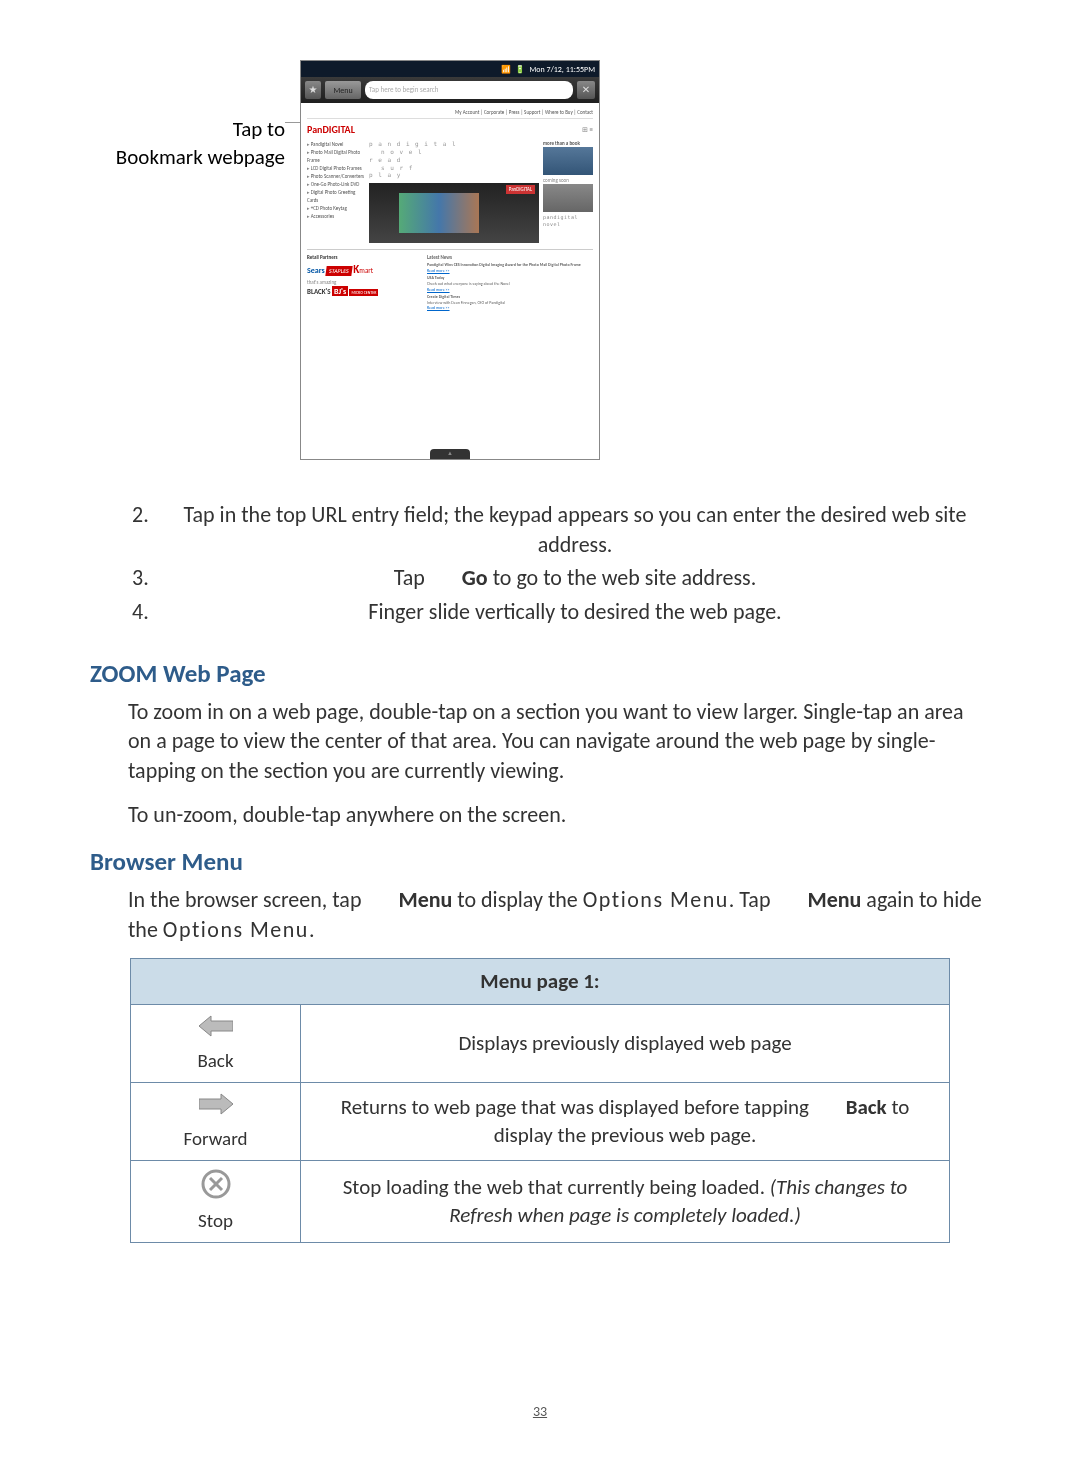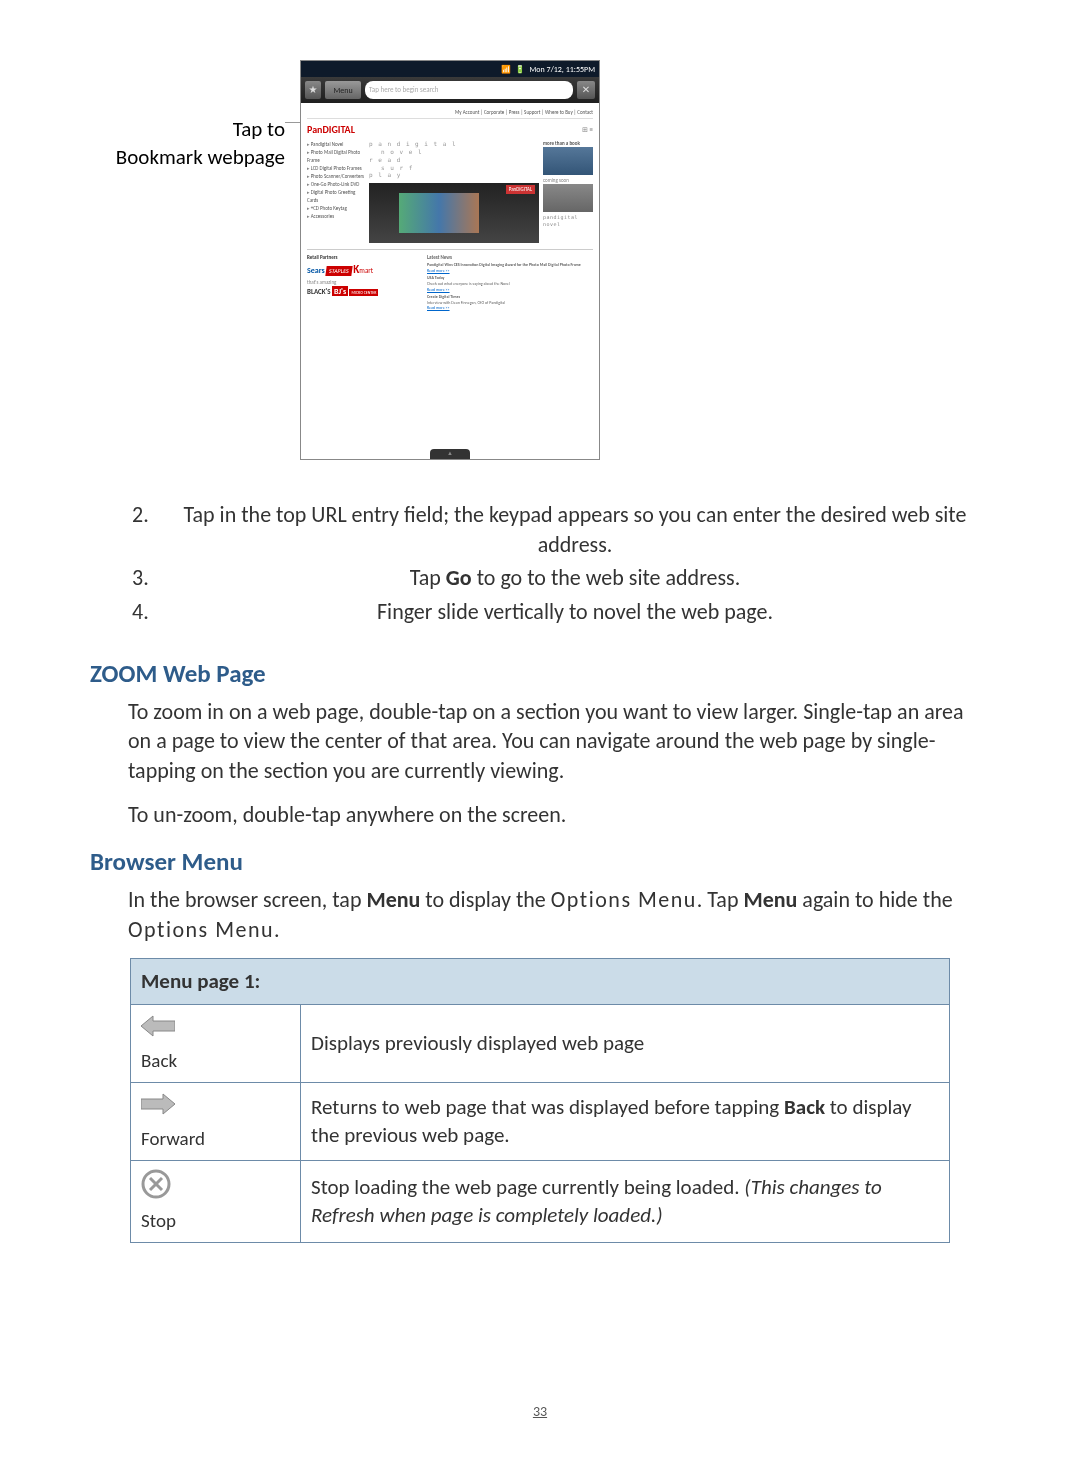--- a/index.html
+++ b/index.html
@@ -142,21 +142,21 @@
   }
   .ss-tab::after { content:"▲"; color:#888; font-size:6px; position:absolute; left:50%; top:0; transform:translateX(-50%);}
   .ss-side-right { width:50px; font-size:5px;}
   .ss-thumb { width:100%; height:28px; background:linear-gradient(#579,#357); margin-bottom:2px;}
 
   
   .instructions { margin-left: 42px; margin-bottom: 30px; }
   .inst-item { display: flex; margin-bottom: 4px; }
   .inst-num { width: 28px; flex-shrink: 0; }
   .inst-text { flex: 1; text-align: center; }
-  .bold { font-weight: bold; }
+  .bold { font-weight: bold; margin-left: 32px; }
 
   .section-h {
     color: #2e5c8a;
     font-size: 25px;
     font-weight: bold;
     margin-top: 16px;
     margin-bottom: 6px;
   }
   .para { margin-left: 38px; margin-bottom: 14px; }
   .spaced { letter-spacing: 1.5px; font-family: Calibri, Arial, sans-serif; }
@@ -164,21 +164,21 @@
   
   table.menu-table {
     width: 820px;
     margin-left: 40px;
     border-collapse: collapse;
     margin-top: 14px;
   }
   table.menu-table th, table.menu-table td {
     border: 1px solid #6d8ba8;
     padding: 8px 10px;
-    text-align: left;
+    text-align: center;
     vertical-align: middle;
     font-size: 21px;
   }
   table.menu-table th {
     background: #cbdce8;
     font-weight: bold;
     color: #333;
   }
   .icon-cell { width: 170px; text-align: center; padding: 6px 4px;}
   .icon-cell .lbl { display:block; margin-top:2px; font-size:19px;}
@@ -293,21 +293,21 @@
   <div class="inst-item">
     <span class="inst-num">2.</span>
     <span class="inst-text">Tap in the top URL entry field; the keypad appears so you can enter the desired web site address.</span>
   </div>
   <div class="inst-item">
     <span class="inst-num">3.</span>
     <span class="inst-text"><span>Tap </span><span class="bold">Go</span><span> to go to the web site address.</span></span>
   </div>
   <div class="inst-item">
     <span class="inst-num">4.</span>
-    <span class="inst-text">Finger slide vertically to novel the web page.</span>
+    <span class="inst-text">Finger slide vertically to desired the web page.</span>
   </div>
 </div>
 
 <div class="section-h">ZOOM Web Page</div>
 <div class="para">To zoom in on a web page, double-tap on a section you want to view larger. Single-tap an area on a page to view the center of that area. You can navigate around the web page by single-tapping on the section you are currently viewing.</div>
 <div class="para">To un-zoom, double-tap anywhere on the screen.</div>
 
 <div class="section-h">Browser Menu</div>
 <div class="para">
   <span>In the browser screen, tap </span><span class="bold">Menu</span><span> to display the </span><span class="spaced">Options Menu</span><span>. Tap </span><span class="bold">Menu</span><span> again to hide the </span><span class="spaced">Options Menu</span><span>.</span>
@@ -344,18 +344,18 @@
     <td class="icon-cell">
       <span class="icon-stop">
         <svg viewBox="0 0 30 30">
               <circle cx="15" cy="15" r="13" fill="none" stroke="#999" stroke-width="3"></circle>
               <line x1="9" y1="9" x2="21" y2="21" stroke="#999" stroke-width="3"></line>
               <line x1="21" y1="9" x2="9" y2="21" stroke="#999" stroke-width="3"></line>
             </svg>
       </span>
       <span class="lbl">Stop</span>
     </td>
-    <td><span>Stop loading the web page currently being loaded. </span><span class="italic">(This changes to Refresh when page is completely loaded.)</span></td>
+    <td><span>Stop loading the web that currently being loaded. </span><span class="italic">(This changes to Refresh when page is completely loaded.)</span></td>
   </tr>
 </tbody>
   </table>
 
 <div class="page-num">33</div>
 
 </body></html>

